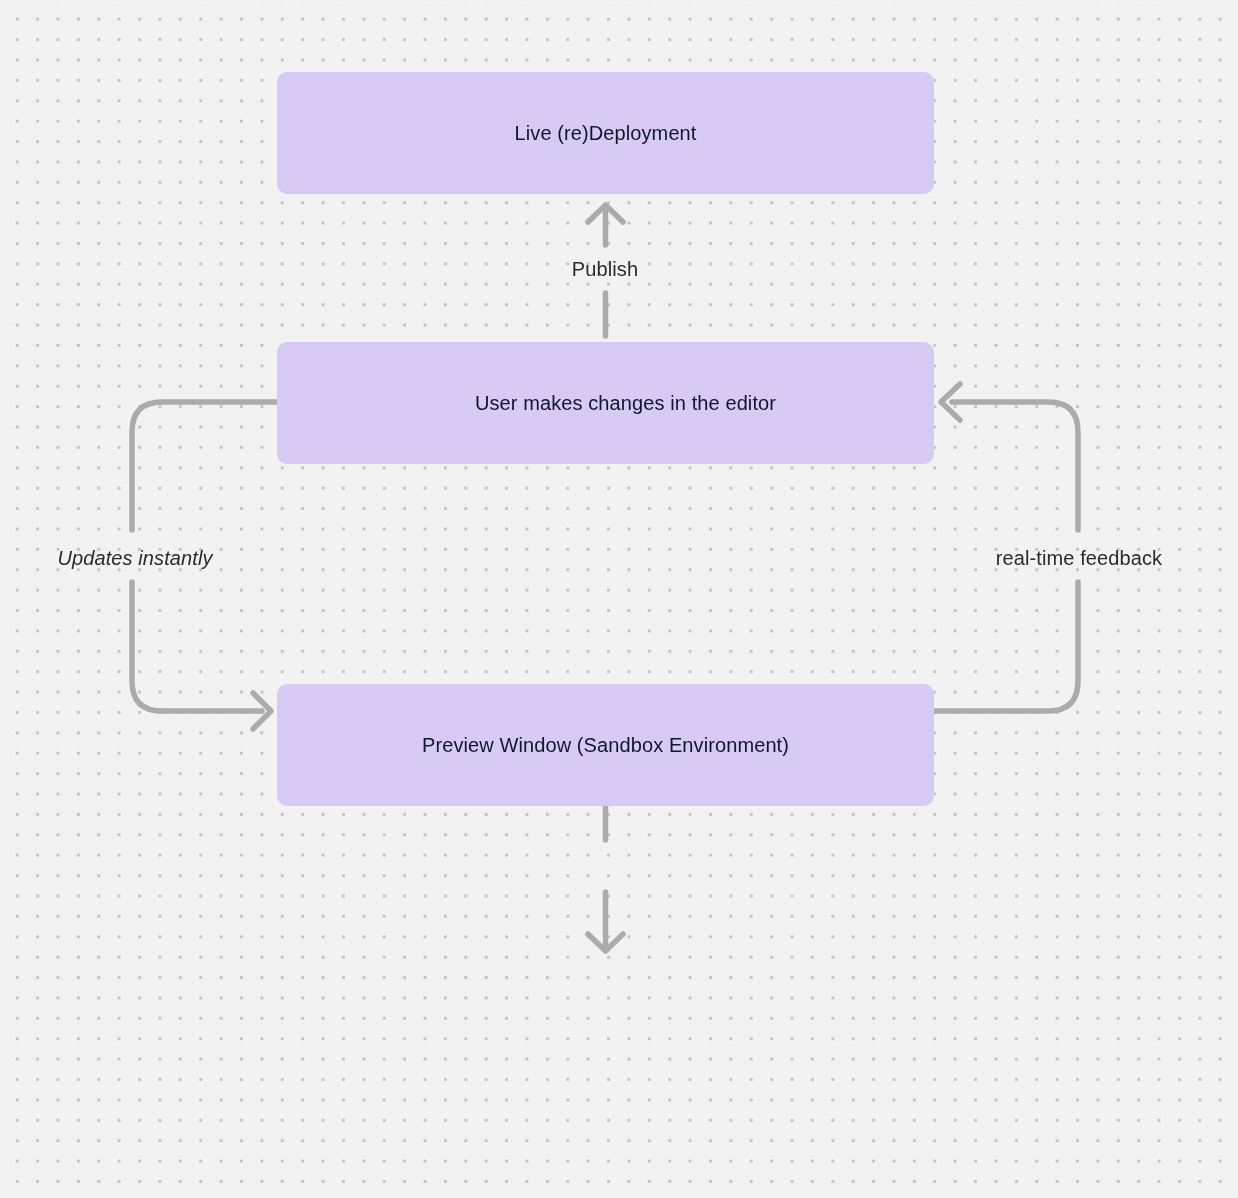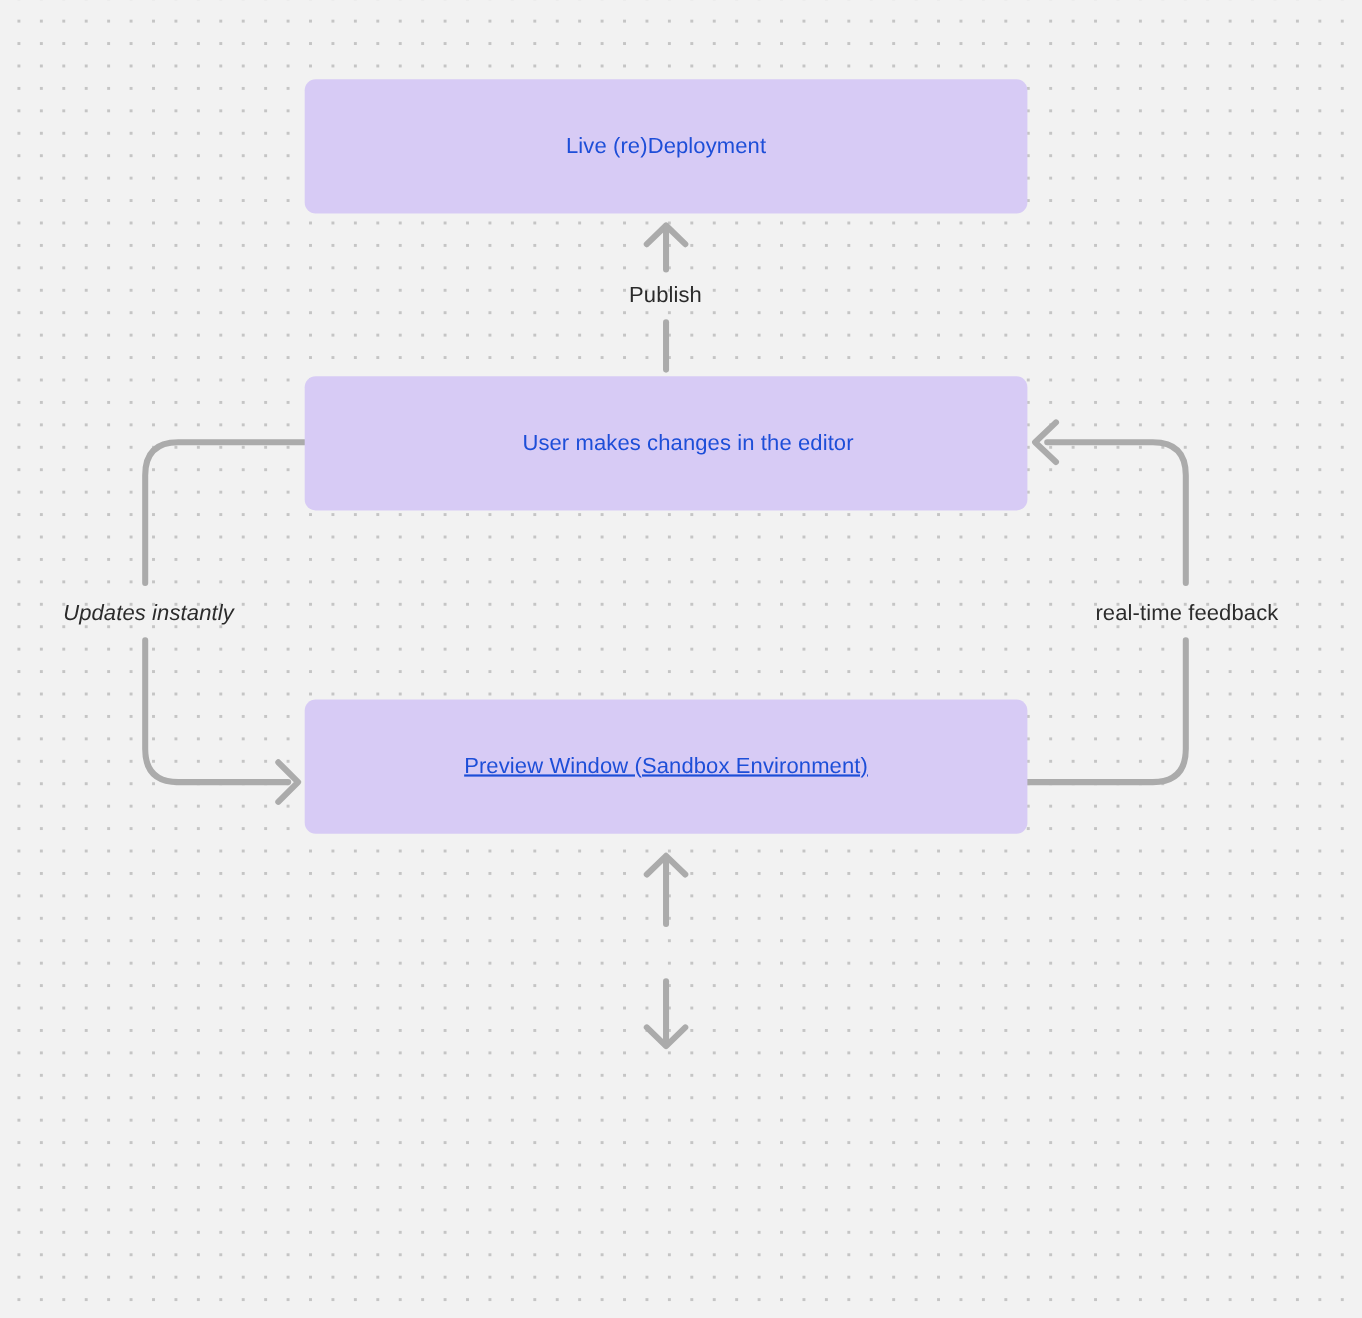--- a/index.html
+++ b/index.html
@@ -35,27 +35,27 @@
     left: 277px;
     width: 657px;
     height: 122px;
     background: #d7cbf5;
     border-radius: 10px;
     display: flex;
     align-items: center;
     justify-content: center;
     text-align: center;
     font-size: 20px;
-    color: #1d4ed8;
+    color: #0f172a;
     letter-spacing: 0.1px;
     cursor: default;
   }
   .node-live    { top: 72px;  }
   .node-user    { top: 342px; padding-left: 40px; }
-  .node-preview { top: 636px; text-decoration: underline; }
+  .node-preview { top: 684px; }
   .node-dev     { top: 958px; }
   .edge-label {
     position: absolute;
     transform: translate(-50%, -50%);
     font-size: 20px;
     color: #2b2b2b;
     white-space: nowrap;
     letter-spacing: 0.1px;
   }
   .label-publish  { left: 605px;  top: 269px; }

